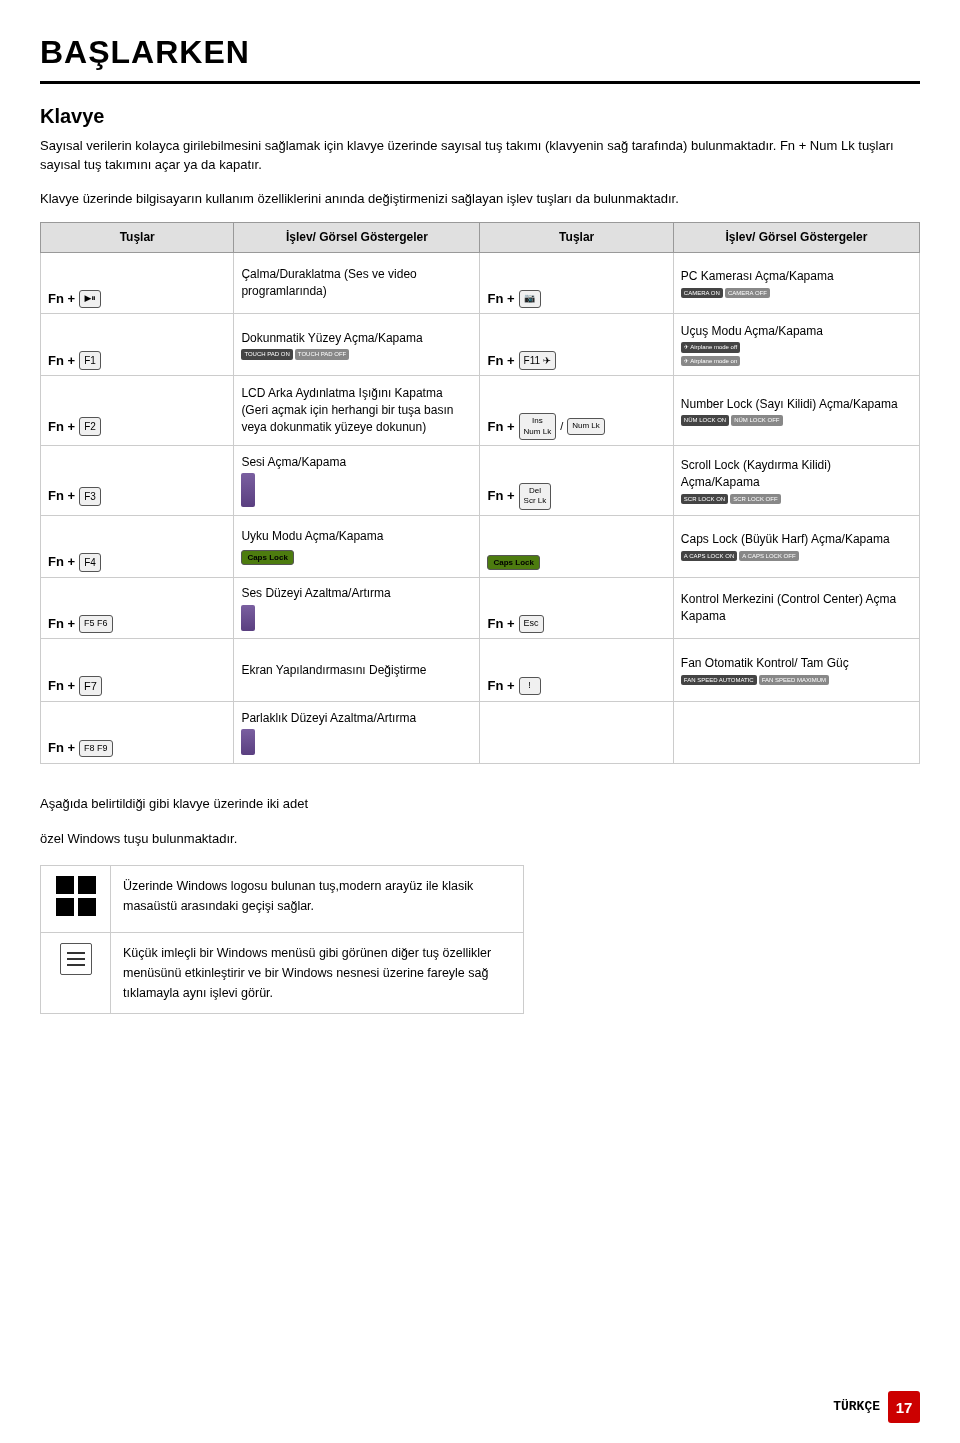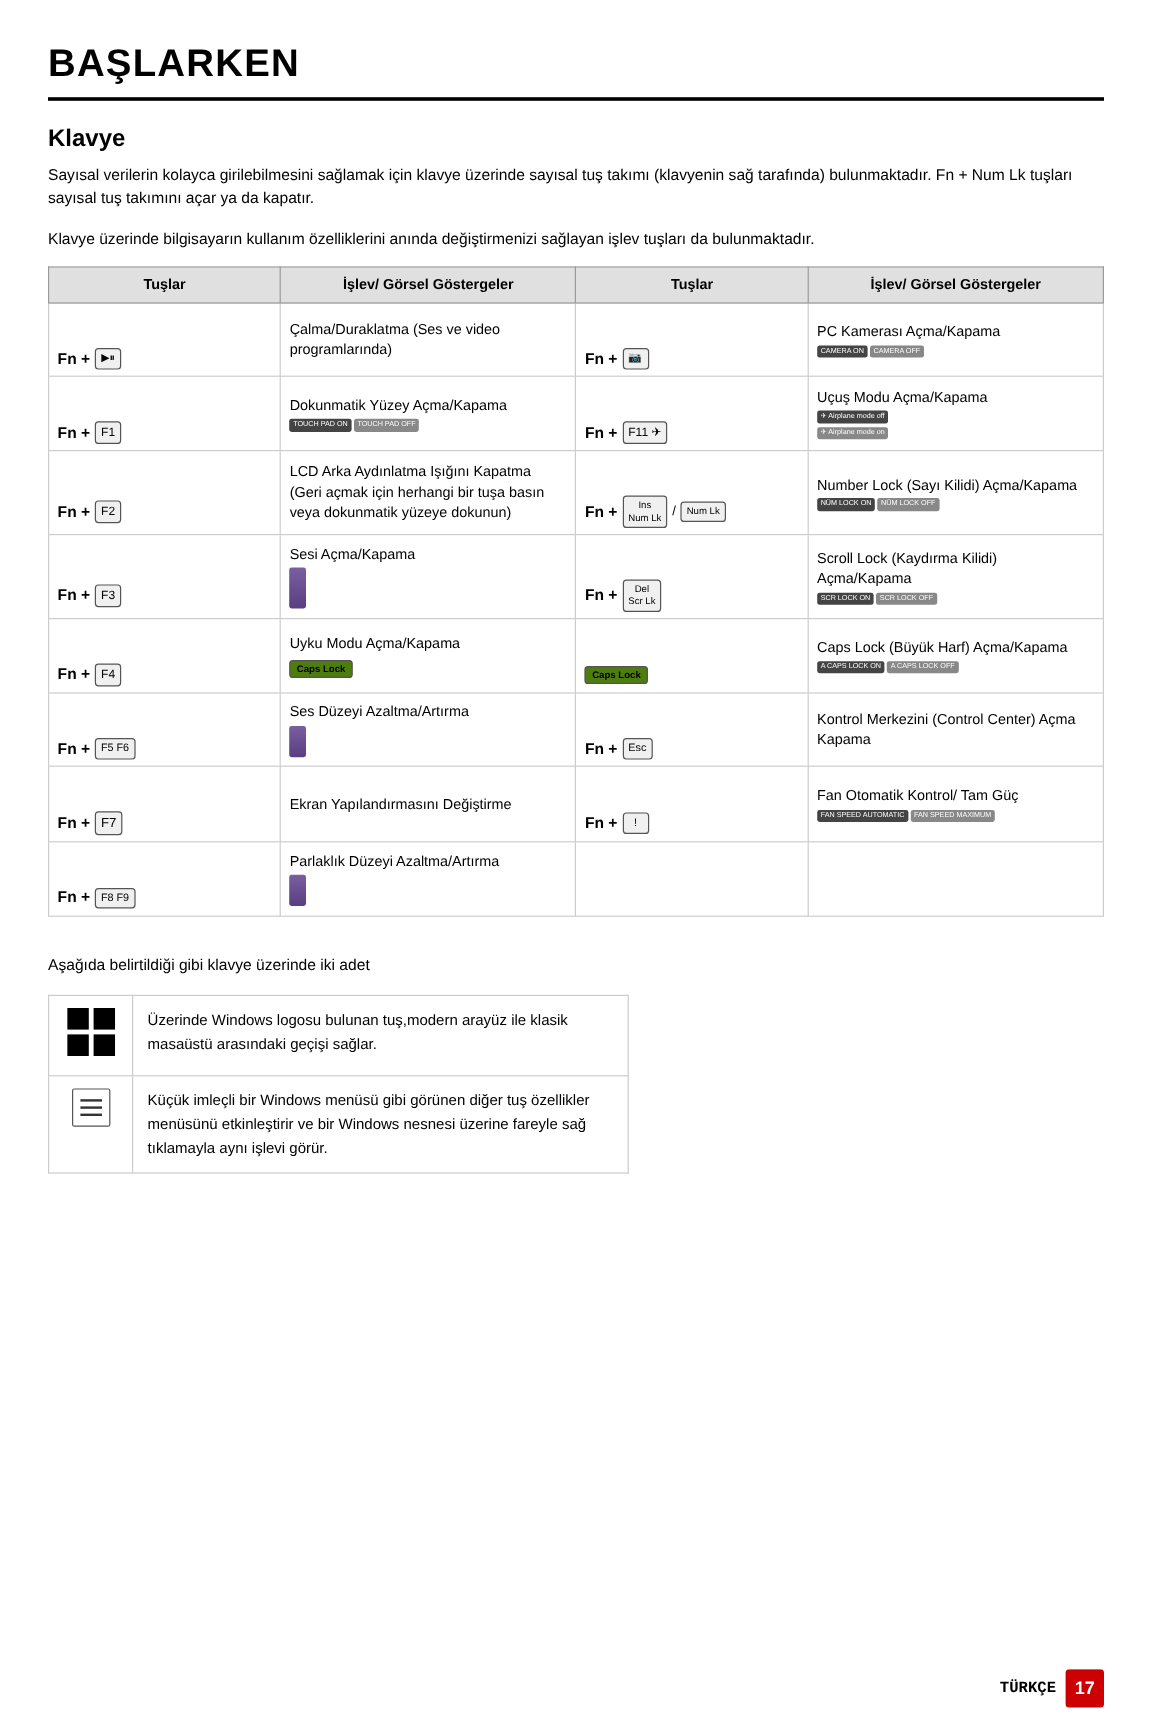--- a/index.html
+++ b/index.html
@@ -453,20 +453,21 @@
         </div>
       </td>
       <td></td>
       <td></td>
     </tr>
   </tbody>
 </table>
 
 <div class="ms-section">
   <p class="ms-subtitle">Aşağıda belirtildiği gibi klavye üzerinde iki adet</p>
+  <p class="ms-subtitle">özel Windows tuşu bulunmaktadır.</p>
 
   <table class="ms-keys-table">
     <tbody>
       <tr>
         <td class="win-icon-cell">
           <div class="win-logo">
             <svg viewBox="0 0 40 40" xmlns="http://www.w3.org/2000/svg">
               <rect x="0" y="0" width="18" height="18" fill="#000"></rect>
               <rect x="22" y="0" width="18" height="18" fill="#000"></rect>
               <rect x="0" y="22" width="18" height="18" fill="#000"></rect>

